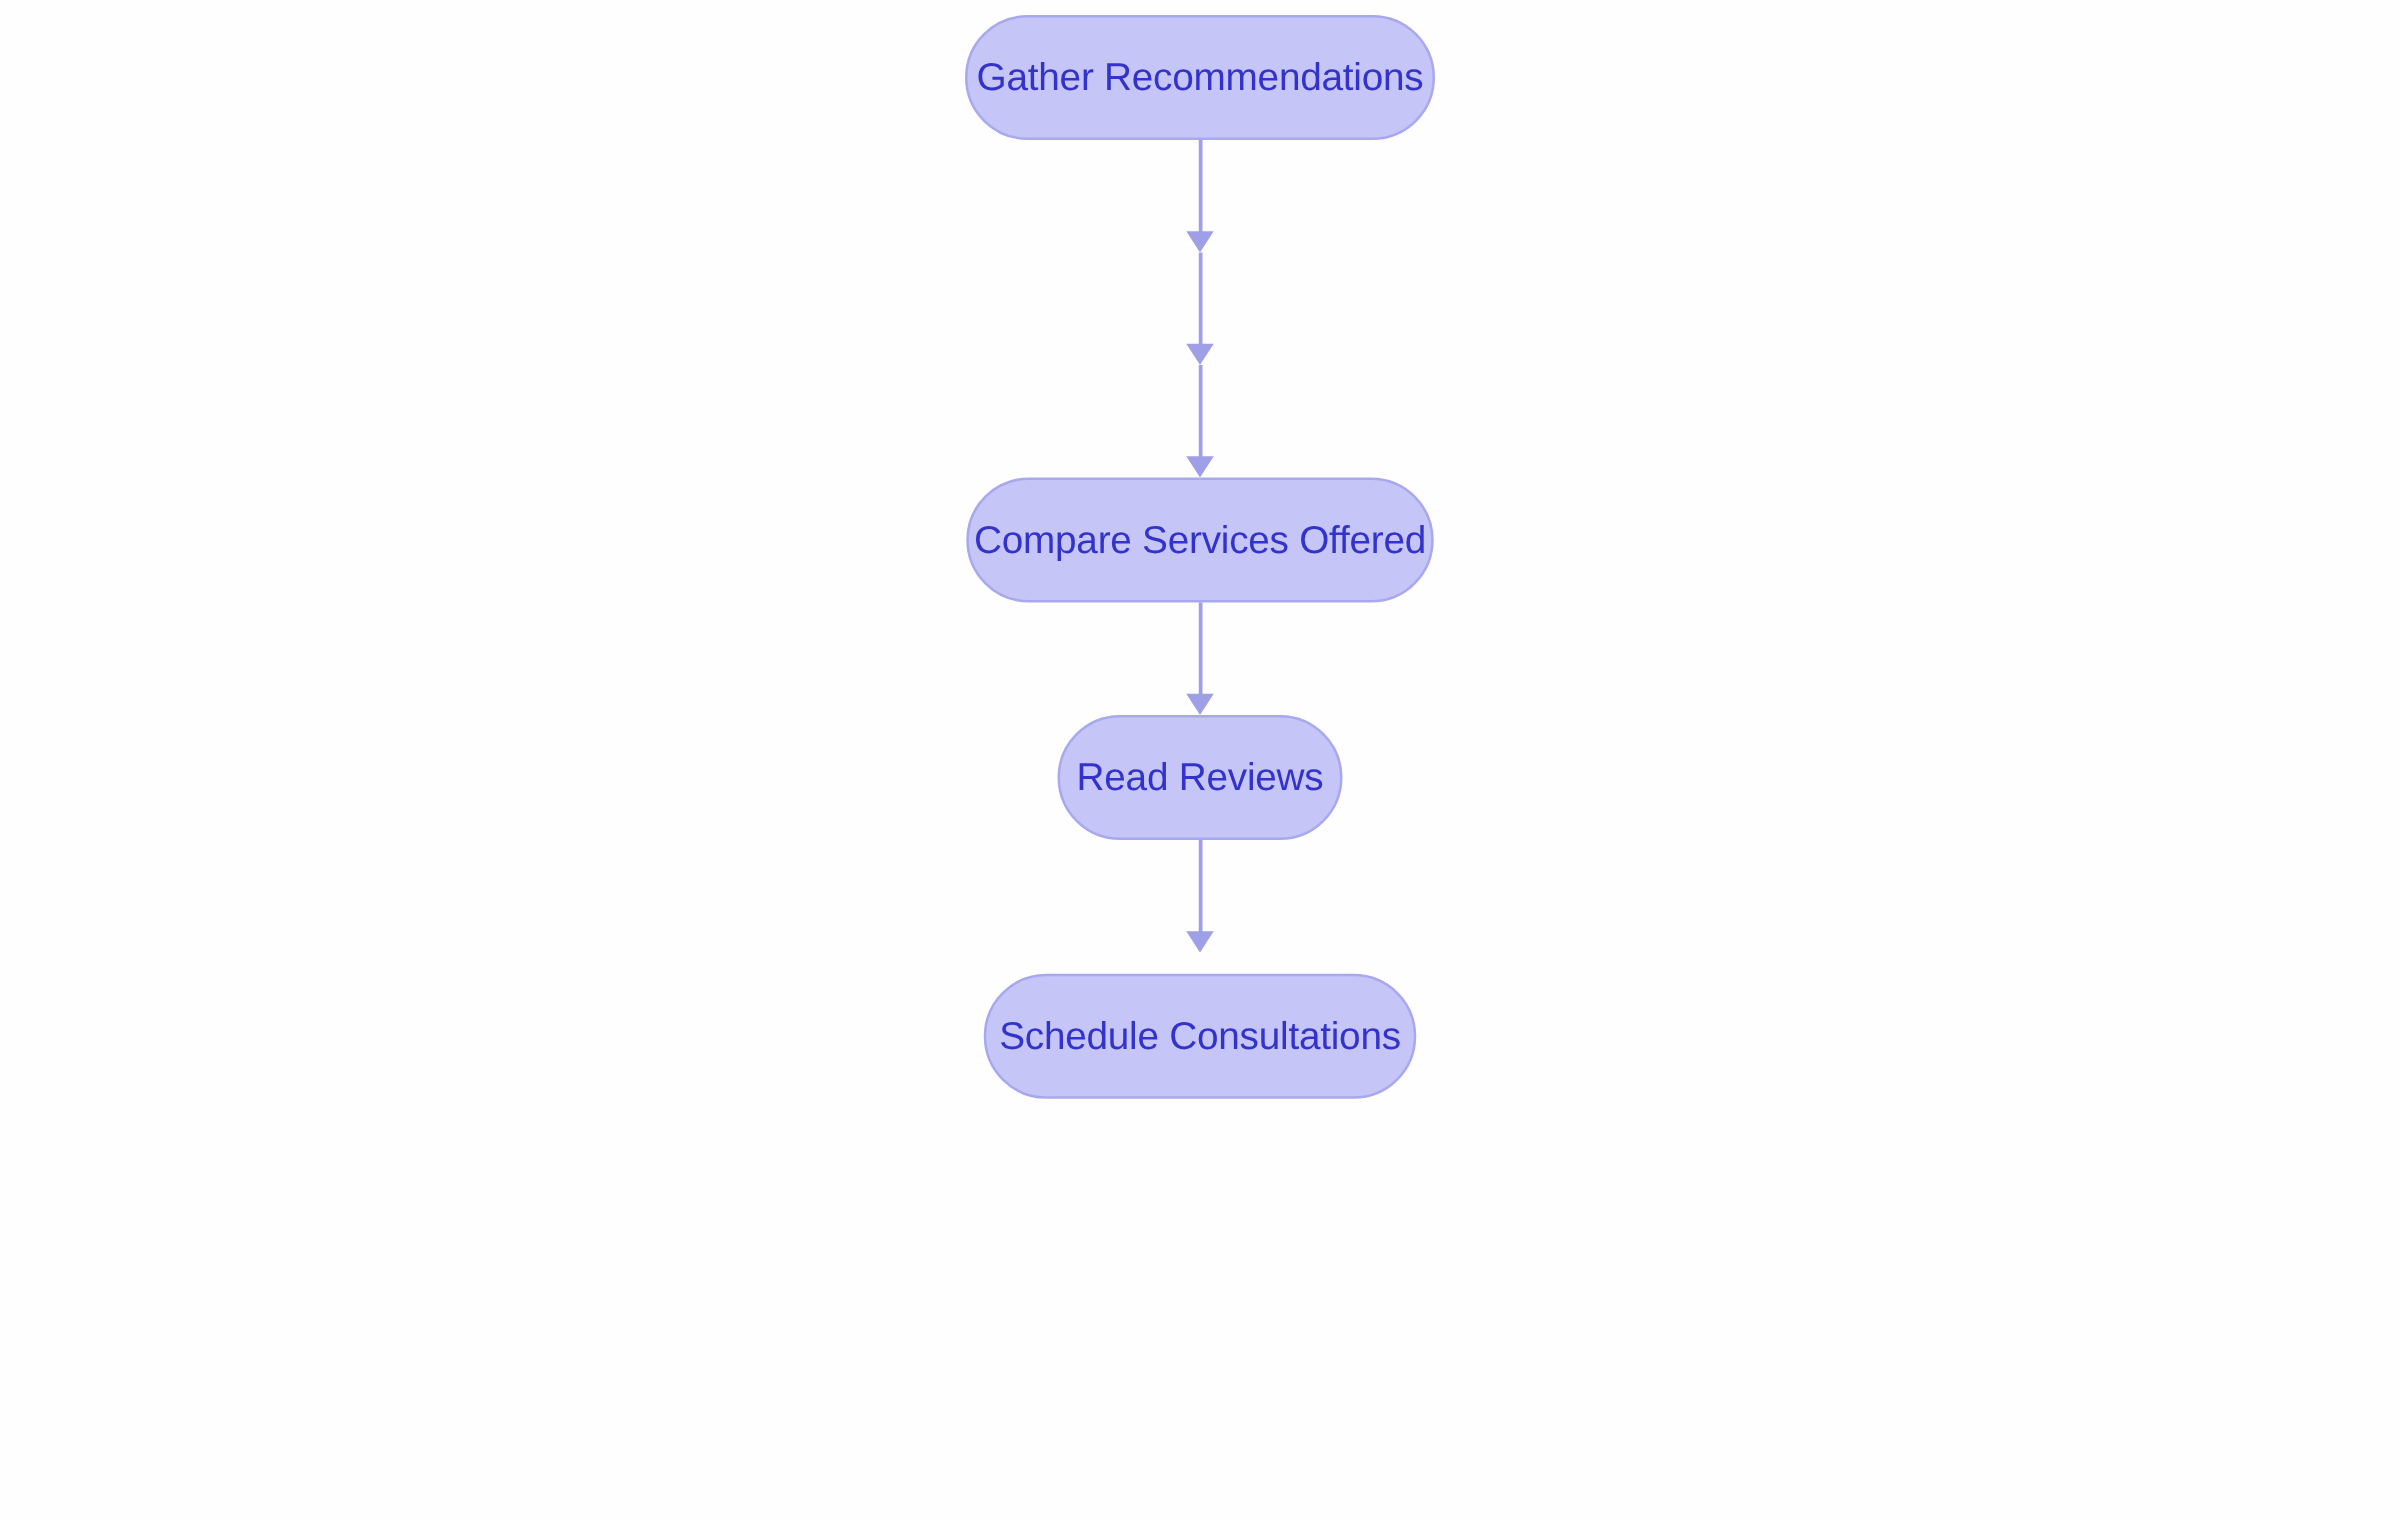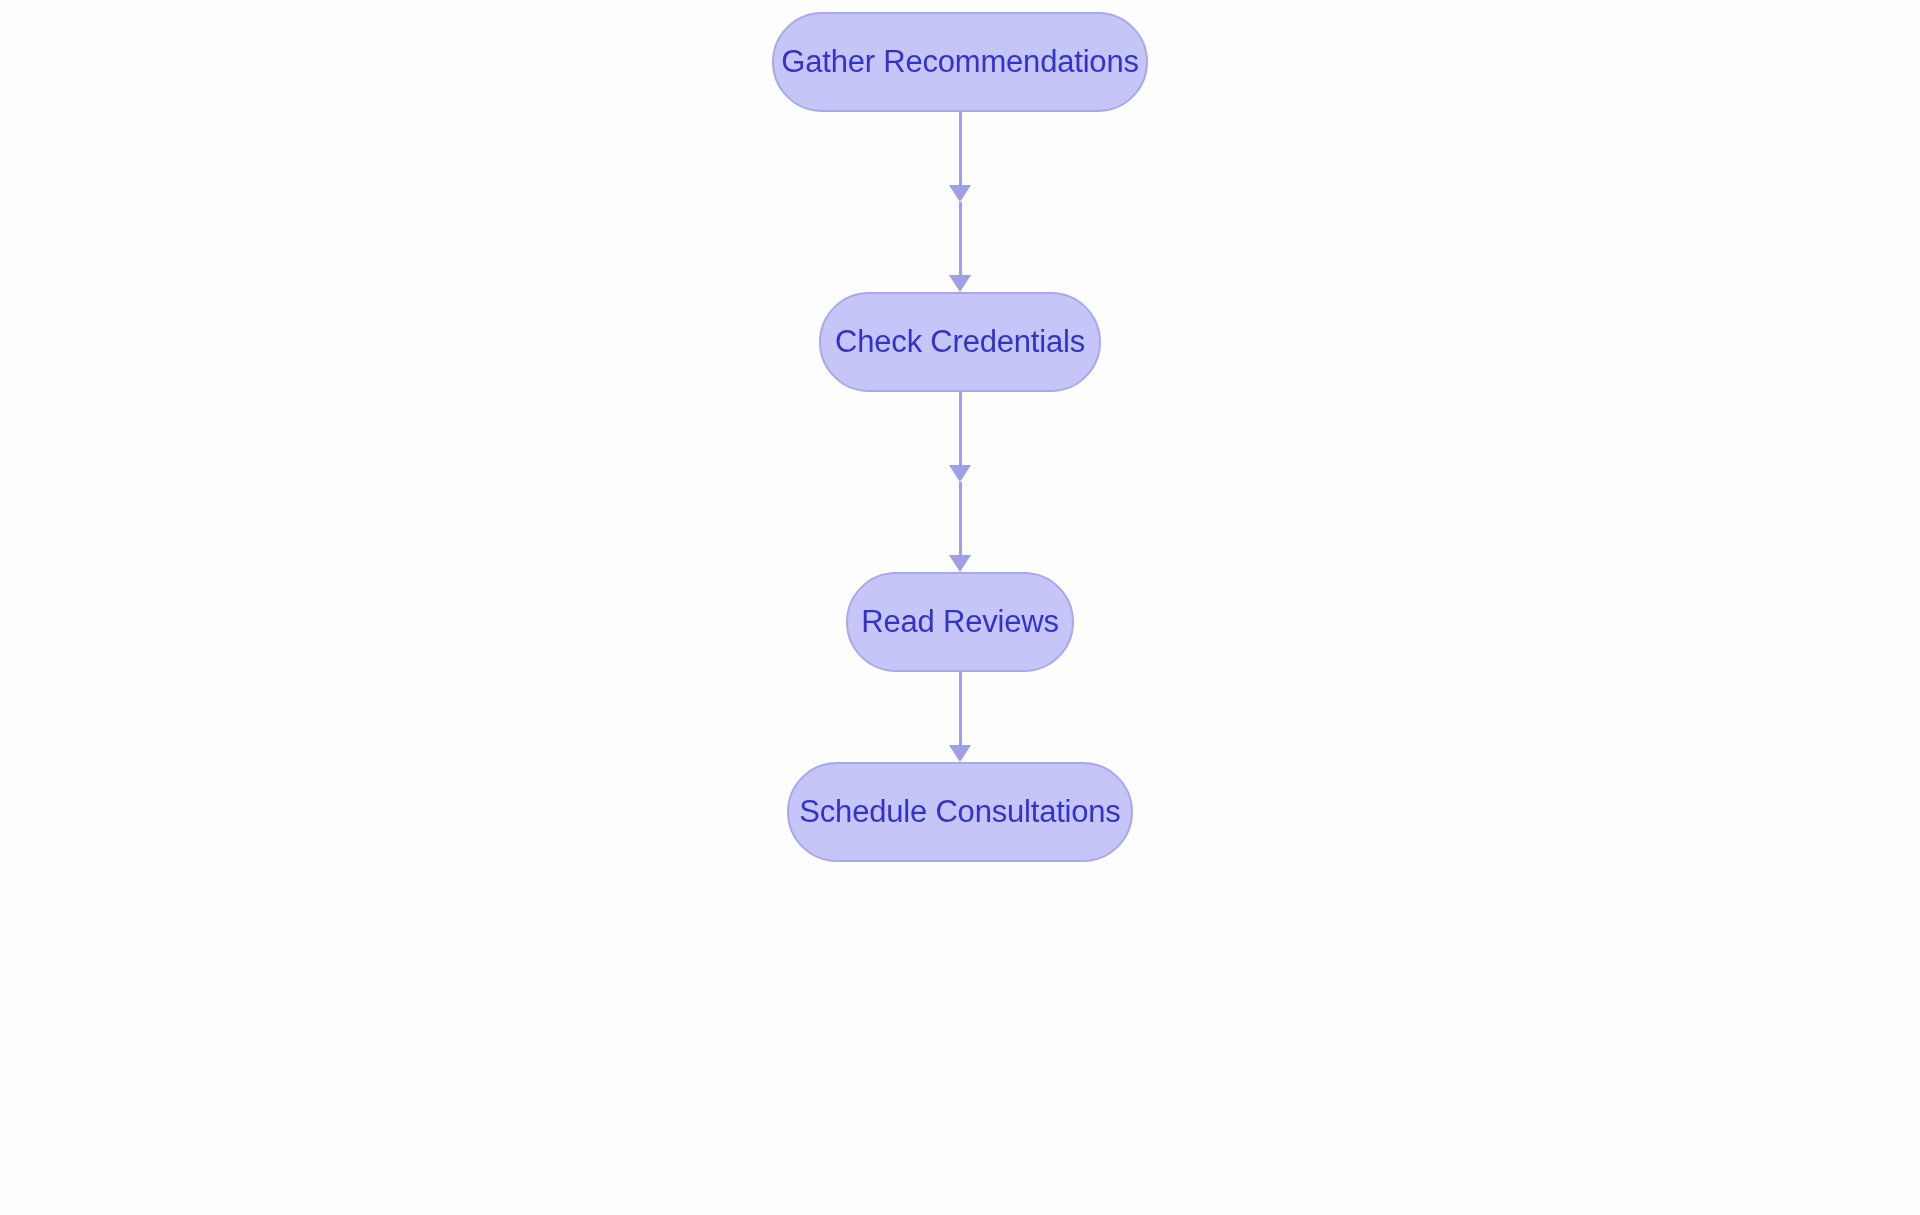--- a/index.html
+++ b/index.html
@@ -126,44 +126,44 @@
       <div class="line" style="height:74px;"></div>
       <div class="head"></div>
     </div>
 
 
     <div class="connector">
       <div class="line" style="height:74px;"></div>
       <div class="head"></div>
     </div>
 
-    <div class="node" style="width:282px;">
-      <span>Check Credentials</span>
-    </div>
 
     <div class="connector">
       <div class="line" style="height:74px;"></div>
       <div class="head"></div>
     </div>
 
+    <div class="node" style="width:374px;">
+      <span>Compare Services Offered</span>
+    </div>
 
     <div class="connector">
       <div class="line" style="height:74px;"></div>
       <div class="head"></div>
     </div>
 
     <div class="node" style="width:228px;">
       <span>Read Reviews</span>
     </div>
 
     <div class="connector">
       <div class="line" style="height:74px;"></div>
       <div class="head"></div>
     </div>
 
-    <div class="node" style="width:346px;">
+    <div class="node" style="width:346px;margin-top:17px;">
       <span>Schedule Consultations</span>
     </div>
 
   </div>
 
 
 </div>
 
 </body></html>

